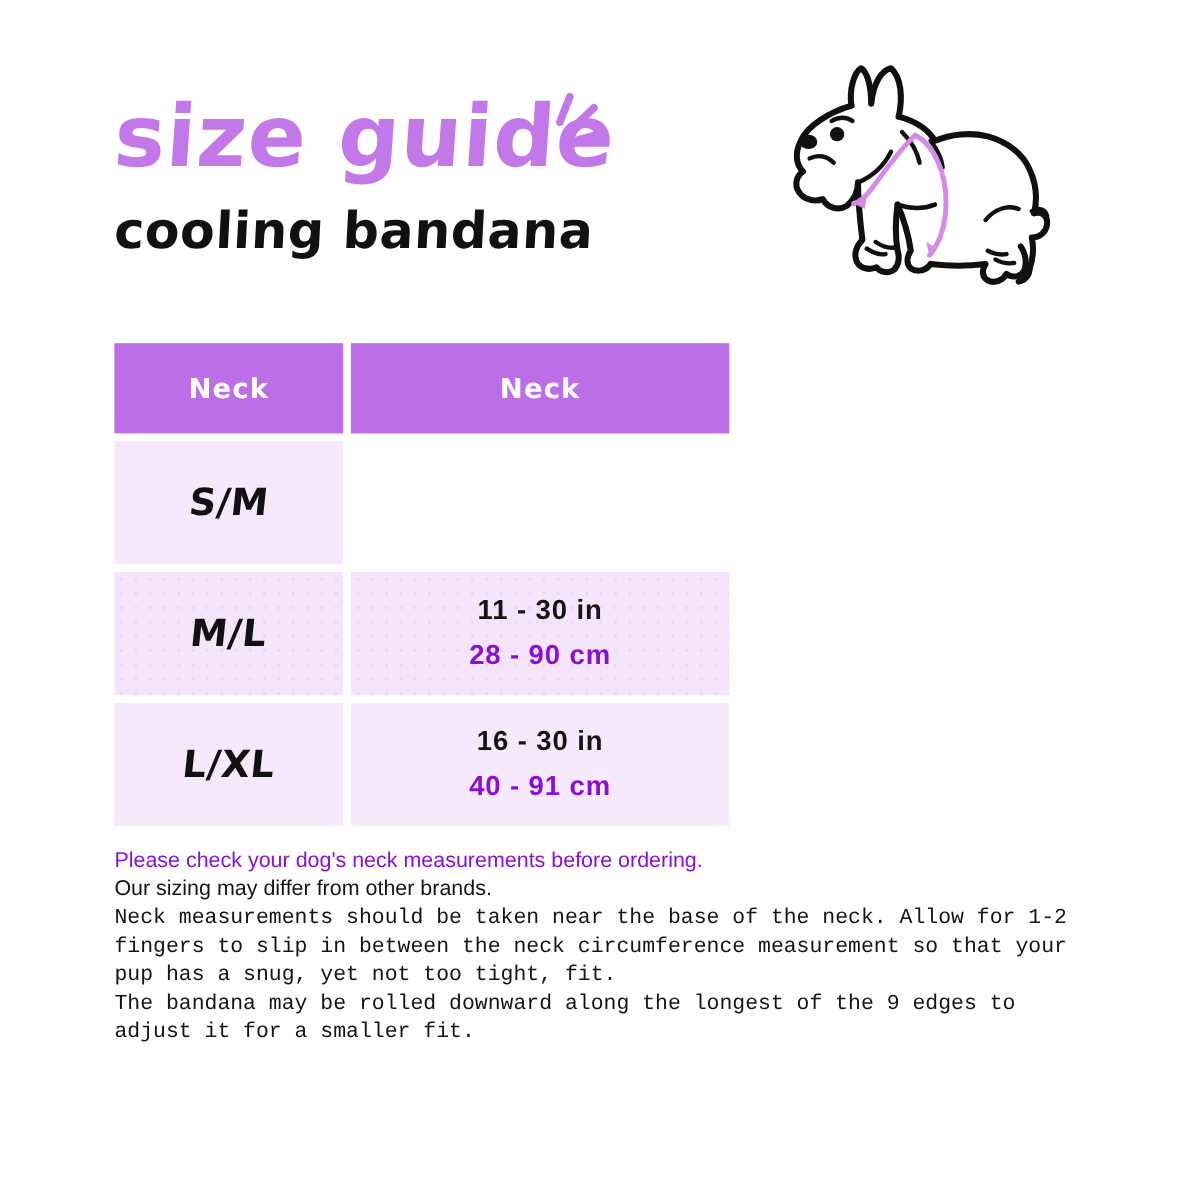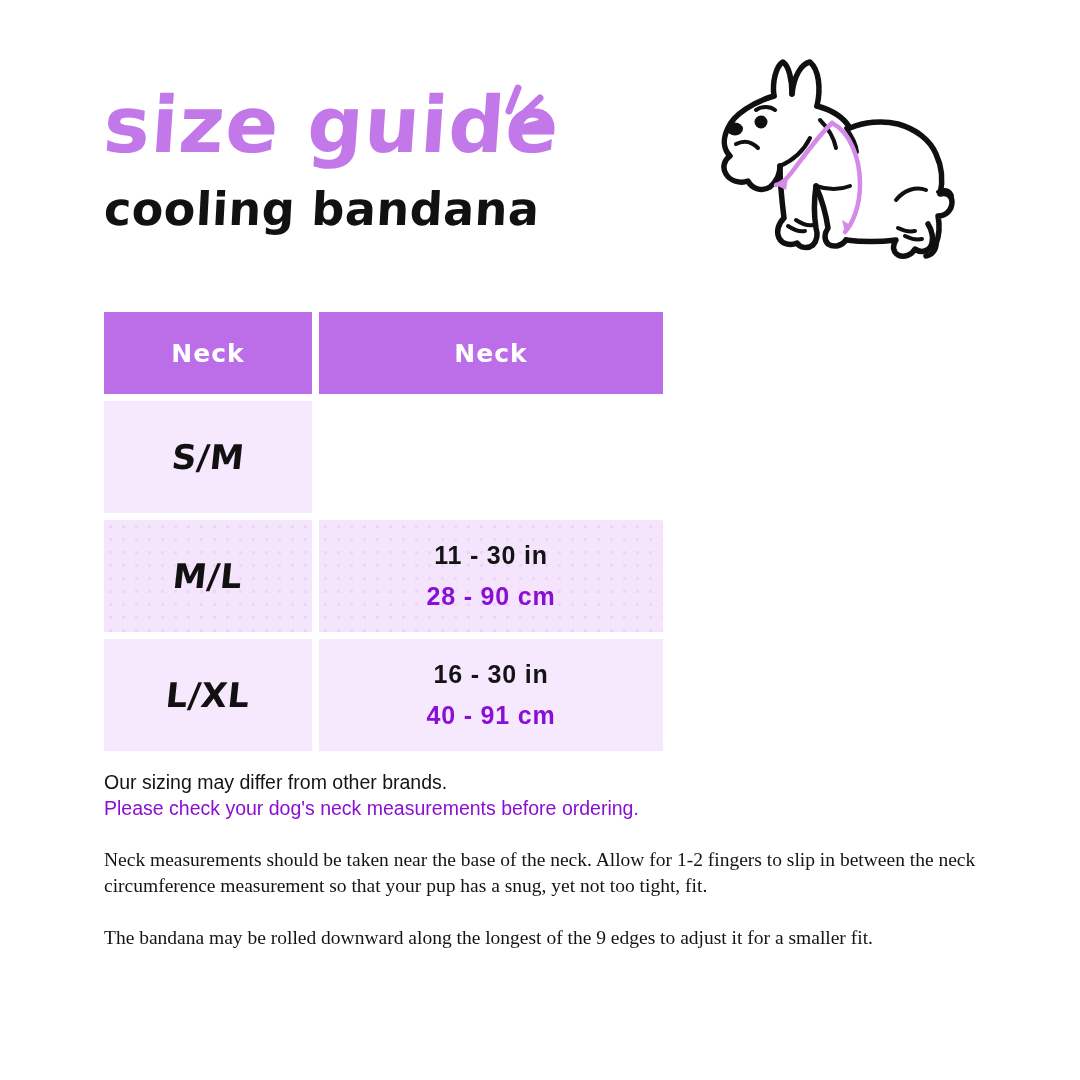--- a/index.html
+++ b/index.html
@@ -151,25 +151,24 @@
   .note-line {
     font-family: "Liberation Sans", sans-serif;
     font-size: 19.5px;
     line-height: 26px;
     color: #141414;
   }
 
   .note-line.accent { color: #8a0fd4; }
 
   .note-para {
-    font-family: Liberation Serif, serif;
+    font-family: Liberation Mono, monospace;
     font-size: 19.5px;
     line-height: 26px;
     color: #141414;
-    margin-top: 26px;
   }
 </style>
 </head>
 <body>
 
 <div id="page">
 
   <div id="title-block">
     <div id="main-title">size guide</div>
     <div id="sub-title">cooling bandana</div>
@@ -275,19 +274,19 @@
       </div>
       <div class="cell c-neck">
         <span class="val-in">16 - 30 in</span>
         <span class="val-cm">40 - 91 cm</span>
       </div>
     </div>
 
   </div>
 
   <div id="notes">
+    <div class="note-line accent">Please check your dog's neck measurements before ordering.</div>
     <div class="note-line">Our sizing may differ from other brands.</div>
-    <div class="note-line accent">Please check your dog's neck measurements before ordering.</div>
     <div class="note-para">Neck measurements should be taken near the base of the neck. Allow for 1-2 fingers to slip in between the neck circumference measurement so that your pup has a snug, yet not too tight, fit.</div>
     <div class="note-para">The bandana may be rolled downward along the longest of the 9 edges to adjust it for a smaller fit.</div>
   </div>
 
 </div>
 
 </body></html>

